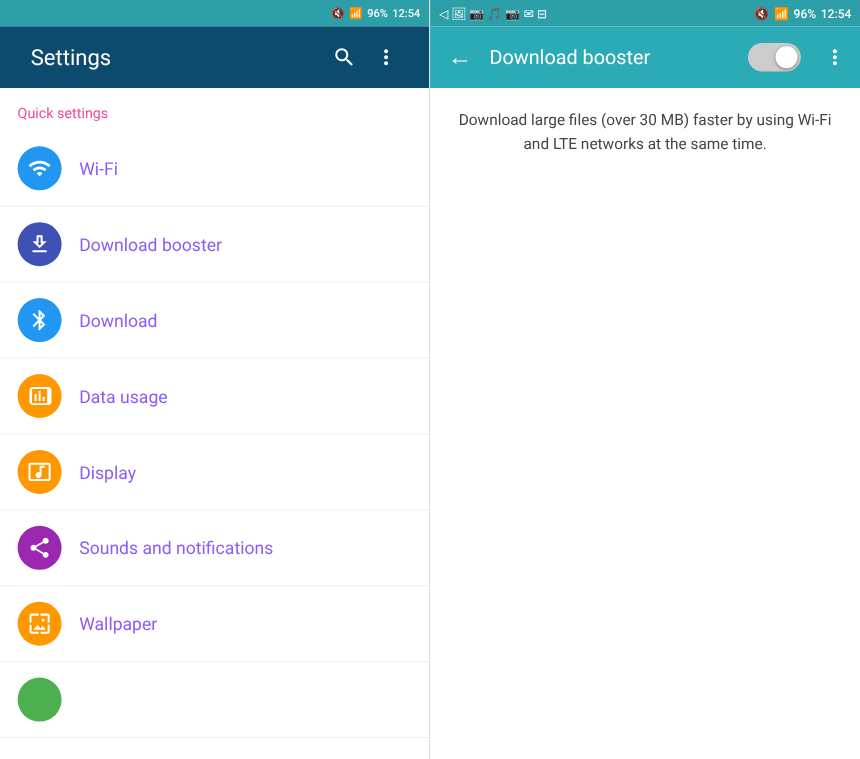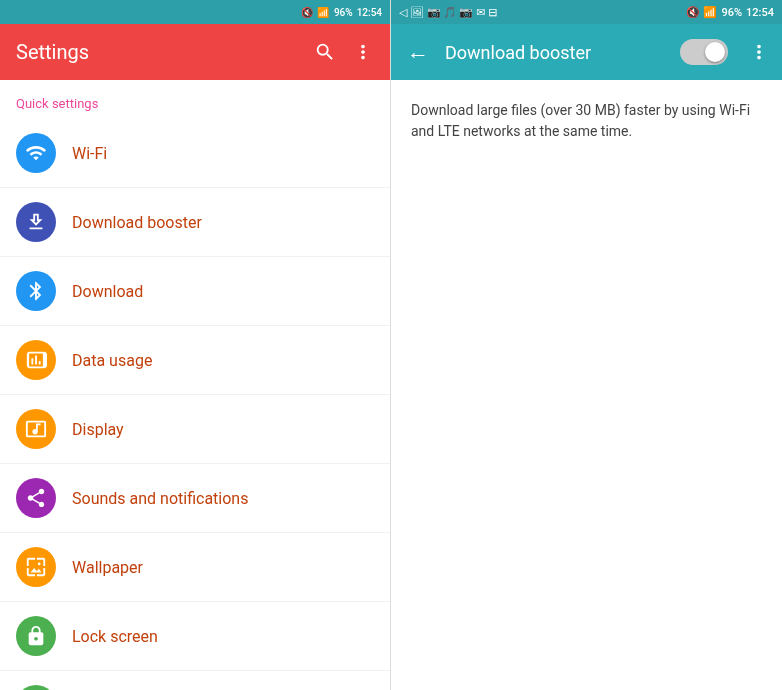--- a/index.html
+++ b/index.html
@@ -36,26 +36,26 @@
     }
 
     .status-icons {
       display: flex;
       align-items: center;
       gap: 4px;
       font-size: 10px;
     }
 
     .header-left {
-      background: #ef4444;
+      background: #0c4a6e;
       height: 56px;
       display: flex;
       align-items: center;
       justify-content: space-between;
-      padding: 0 16px;
+      padding: 0 28px;
     }
 
     .header-title {
       color: #fff;
       font-size: 20px;
       font-weight: 400;
     }
 
     .header-icons {
       display: flex;
@@ -89,21 +89,21 @@
       display: flex;
       align-items: center;
       justify-content: center;
       margin-right: 16px;
       flex-shrink: 0;
       font-size: 18px;
     }
 
     .settings-item-label {
       font-size: 16px;
-      color: #c2410c;
+      color: #8b5cf6;
     }
 
     
     .right-panel {
       width: 391px;
       height: 690px;
       display: flex;
       flex-direction: column;
       background: #fff;
     }
@@ -177,20 +177,21 @@
       width: 20px;
       height: 20px;
       border-radius: 50%;
       background: #fff;
       box-shadow: 0 1px 3px rgba(0,0,0,0.4);
     }
 
     .content-area {
       flex: 1;
       padding: 20px 20px;
+      text-align: center;
     }
 
     .description-text {
       font-size: 14px;
       color: #444;
       line-height: 1.5;
       margin-bottom: 20px;
     }
 
     
@@ -283,28 +284,20 @@
 
     <div class="settings-item">
       <div class="settings-icon" style="background:#FF9800;">
         <svg width="22" height="22" viewBox="0 0 24 24">
           <path d="M4 4h7V2H4c-1.1 0-2 .9-2 2v7h2V4zm6 9l-4 5h12l-3-4-2.03 2.71L10 13zm7-4.5c0-.83-.67-1.5-1.5-1.5S14 7.67 14 8.5s.67 1.5 1.5 1.5S17 9.33 17 8.5zM20 2h-7v2h7v7h2V4c0-1.1-.9-2-2-2zm0 18h-7v2h7c1.1 0 2-.9 2-2v-7h-2v7zM4 13H2v7c0 1.1.9 2 2 2h7v-2H4v-7z"></path>
         </svg>
       </div>
       <span class="settings-item-label">Wallpaper</span>
     </div>
 
-    <div class="settings-item">
-      <div class="settings-icon" style="background:#4CAF50;">
-        <svg width="22" height="22" viewBox="0 0 24 24">
-          <path d="M18 8h-1V6c0-2.76-2.24-5-5-5S7 3.24 7 6v2H6c-1.1 0-2 .9-2 2v10c0 1.1.9 2 2 2h12c1.1 0 2-.9 2-2V10c0-1.1-.9-2-2-2zm-6 9c-1.1 0-2-.9-2-2s.9-2 2-2 2 .9 2 2-.9 2-2 2zm3.1-9H8.9V6c0-1.71 1.39-3.1 3.1-3.1 1.71 0 3.1 1.39 3.1 3.1v2z"></path>
-        </svg>
-      </div>
-      <span class="settings-item-label">Lock screen</span>
-    </div>
 
     <div class="settings-item">
       <div class="settings-icon" style="background:#4CAF50;">
         
       </div>
 
     </div>
 
   </div>
 </div>

